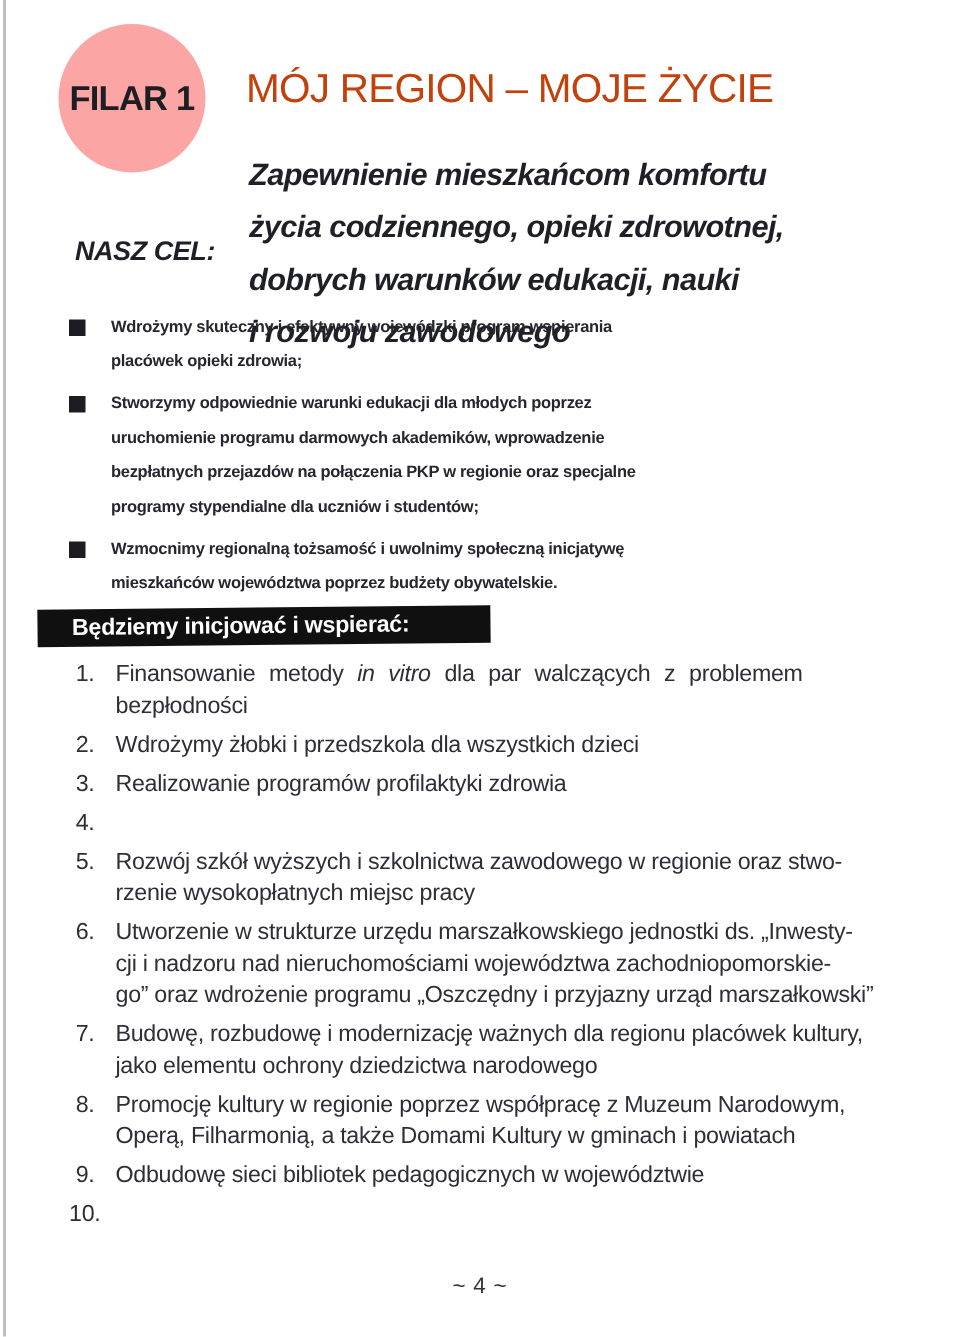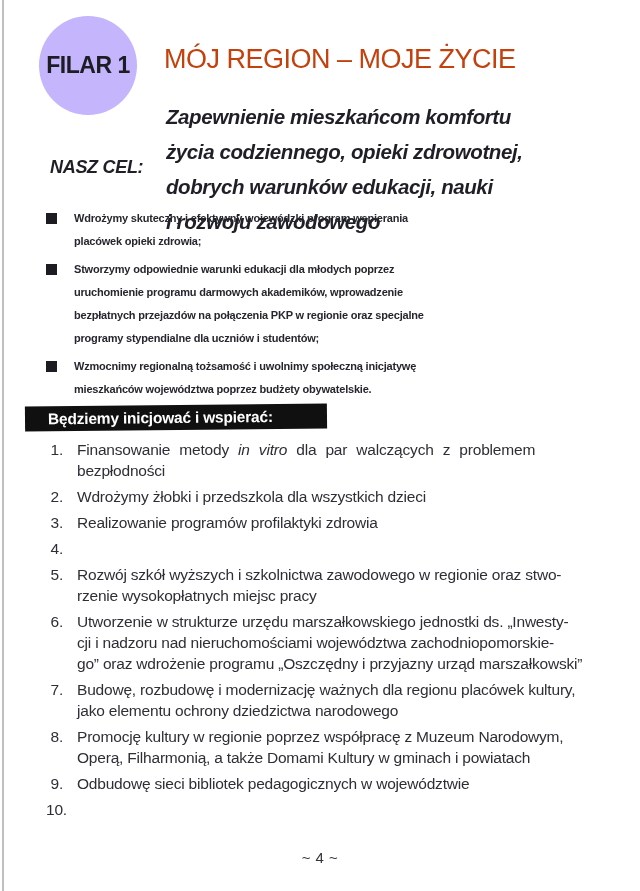--- a/index.html
+++ b/index.html
@@ -10,21 +10,21 @@
     color:#2e2e36;
     position:relative;
     overflow:hidden;
   }
   .page{position:absolute;inset:0;}
   .scan-edge{position:absolute;left:2px;top:0;width:2px;height:891px;background:#bfbfbf;}
 
   
   .pillar-circle{
     position:absolute;left:39px;top:16px;width:98px;height:99px;
-    background:#c4b5fd;border-radius:50%;
+    background:#fca5a5;border-radius:50%;
     display:flex;align-items:center;justify-content:center;
   }
   .pillar-circle span{
     font-weight:bold;font-size:23px;letter-spacing:-0.5px;color:#1d1d24;
   }
   .page-title{
     position:absolute;left:164px;top:44px;margin:0;
     font-size:27px;font-weight:normal;letter-spacing:-0.5px;color:#c2410c;
     white-space:nowrap;
   }

